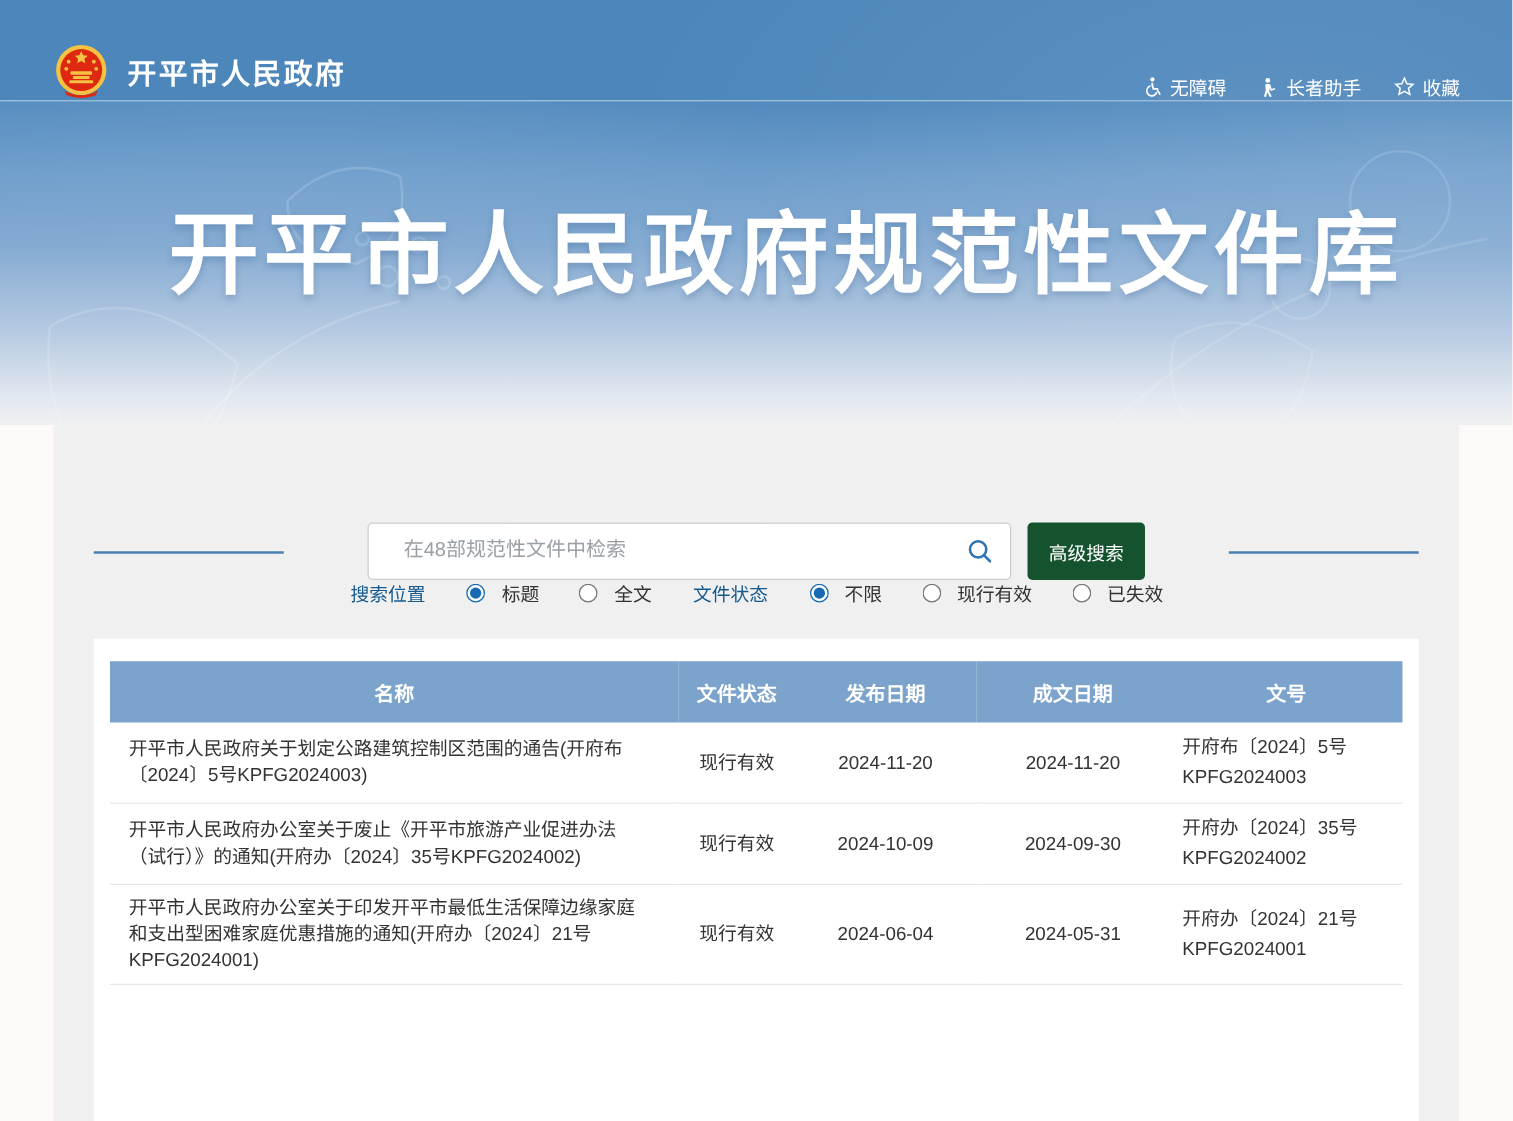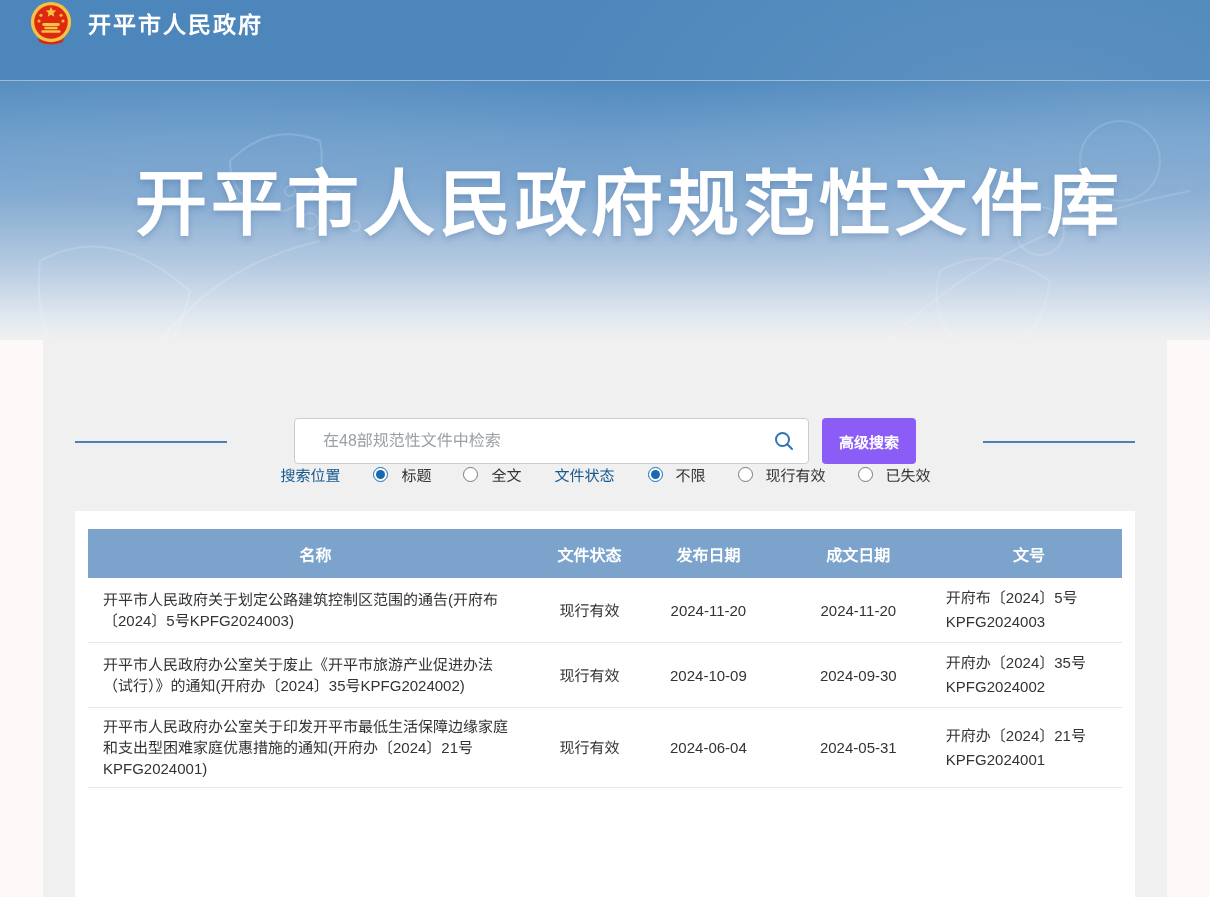--- a/index.html
+++ b/index.html
@@ -1,22 +1,22 @@
 <!DOCTYPE html>
 <html lang="zh-CN"><head>
 <meta charset="utf-8">
 <style>
   * { margin:0; padding:0; box-sizing:border-box; }
   html,body { width:1210px; height:897px; overflow:hidden; }
   body { font-family:"Liberation Sans","DejaVu Sans",sans-serif; background:#fdf9f9; position:relative; }
 
   
   .topbar {
-    height:81px; background:#4c86bb; display:flex; align-items:flex-start;
-    padding:0 28px; position:relative; border-bottom:1px solid rgba(255,255,255,0.45);
+    height:81px; background:#4c86bb; display:flex; align-items:flex-end;
+    padding:0 42px; position:relative; border-bottom:1px solid rgba(255,255,255,0.45);
     overflow:hidden;
   }
   .topbar::before {
     content:""; position:absolute; inset:0;
     background:radial-gradient(ellipse 900px 500px at 85% 160%, rgba(255,255,255,0.10), transparent 60%);
     pointer-events:none;
   }
   .brand { display:flex; align-items:center; gap:14px; z-index:1; }
   .emblem { width:46px; height:46px; display:block; }
   .site-title { color:#fff; font-size:23px; font-weight:bold; letter-spacing:2px; }
@@ -55,22 +55,22 @@
   .deco-line.right { right:32px; }
   .search-box { position:relative; width:515px; height:46px; }
   .search-input {
     width:100%; height:100%; border:1px solid #c9cdd2; border-radius:4px;
     padding:0 46px 0 28px; font-size:16px; color:#333; background:#fff; outline:none;
     font-family:"Liberation Sans","DejaVu Sans",sans-serif;
   }
   .search-input::placeholder { color:#9aa0a6; }
   .search-icon { position:absolute; right:13px; top:11px; cursor:pointer; }
   .adv-btn {
-    width:94px; height:46px; background:#8b5cf6; color:#fff; border:none; border-radius:4px;
-    font-size:15px; cursor:pointer; font-family:"Liberation Sans","DejaVu Sans",sans-serif;font-weight:bold;
+    width:94px; height:46px; background:#14532d; color:#fff; border:none; border-radius:4px;
+    font-size:15px; cursor:pointer; font-family:"Liberation Sans","DejaVu Sans",sans-serif;
   }
 
   .options-row {
     display:flex; justify-content:center; align-items:center; gap:14px;
     font-size:15px; color:#333;
   }
   .opt-group-label { color:#15598f; margin:0 10px; }
   .radio-item { display:flex; align-items:center; gap:13px; margin:0 9px; cursor:pointer; }
   .radio-item input { width:15px; height:15px; accent-color:#1669b2; cursor:pointer; }
 
@@ -106,20 +106,44 @@
       <circle cx="13.5" cy="16" r="1.6" fill="#f5c243"></circle>
       <circle cx="34.5" cy="16" r="1.6" fill="#f5c243"></circle>
       <circle cx="11.5" cy="22" r="1.6" fill="#f5c243"></circle>
       <circle cx="36.5" cy="22" r="1.6" fill="#f5c243"></circle>
       <rect x="15" y="24" width="18" height="3" rx="1" fill="#f5c243"></rect>
       <rect x="17" y="28" width="14" height="2.4" rx="1" fill="#f5c243"></rect>
       <rect x="14" y="31.5" width="20" height="2.6" rx="1" fill="#f5c243"></rect>
       <path d="M10 40 q14 8 28 0 l-2 4 q-12 5 -24 0z" fill="#de2910"></path>
     </svg>
     <span class="site-title">开平市人民政府</span>
+  </div>
+  <div class="top-links">
+    <span class="top-link">
+      <svg width="17" height="17" viewBox="0 0 20 20">
+        <circle cx="10.5" cy="3" r="2" fill="#fff"></circle>
+        <path d="M9.5 6 l1.5 0 1 5 4 0 0 1.6 -5.3 0 -1.2-4z" fill="#fff"></path>
+        <path d="M8.5 8.5 a5.5 5.5 0 1 0 6.8 6.8 l-1.5-.6 a4 4 0 1 1 -4.9-4.9z" fill="#fff"></path>
+        <path d="M14.5 13.5 l2.6 4.2 1.4-.8 -2.6-4.2z" fill="#fff"></path>
+      </svg>
+      <span>无障碍</span>
+    </span>
+    <span class="top-link">
+      <svg width="16" height="17" viewBox="0 0 20 20">
+        <circle cx="9" cy="3.5" r="2.4" fill="#fff"></circle>
+        <path d="M6.5 7.5 q2.5-1.5 5 0 l1.5 4.5 3-1 .6 1.4 -4.4 1.8 -1.2-3.2 -.5 3.5 2.5 5 -2 .5 -2.3-4.6 -1.5 4.6 -2-.4 1.8-6.5z" fill="#fff"></path>
+      </svg>
+      <span>长者助手</span>
+    </span>
+    <span class="top-link">
+      <svg width="17" height="17" viewBox="0 0 20 20">
+        <path d="M10 1.8 l2.4 5.2 5.7 .6 -4.2 3.8 1.2 5.6 -5.1-2.9 -5.1 2.9 1.2-5.6 -4.2-3.8 5.7-.6z" fill="none" stroke="#fff" stroke-width="1.4"></path>
+      </svg>
+      <span>收藏</span>
+    </span>
   </div>
 </div>
 
 <div class="banner">
   <svg class="deco" style="left:-20px; top:20px;" width="520" height="300" viewBox="0 0 520 300">
     <g fill="none" stroke="#ffffff" stroke-opacity="0.35" stroke-width="2">
       <path d="M150 290 q60-120 190-150"></path>
       <circle cx="330" cy="120" r="8"></circle>
       <circle cx="355" cy="95" r="6"></circle>
       <circle cx="310" cy="90" r="5"></circle>

